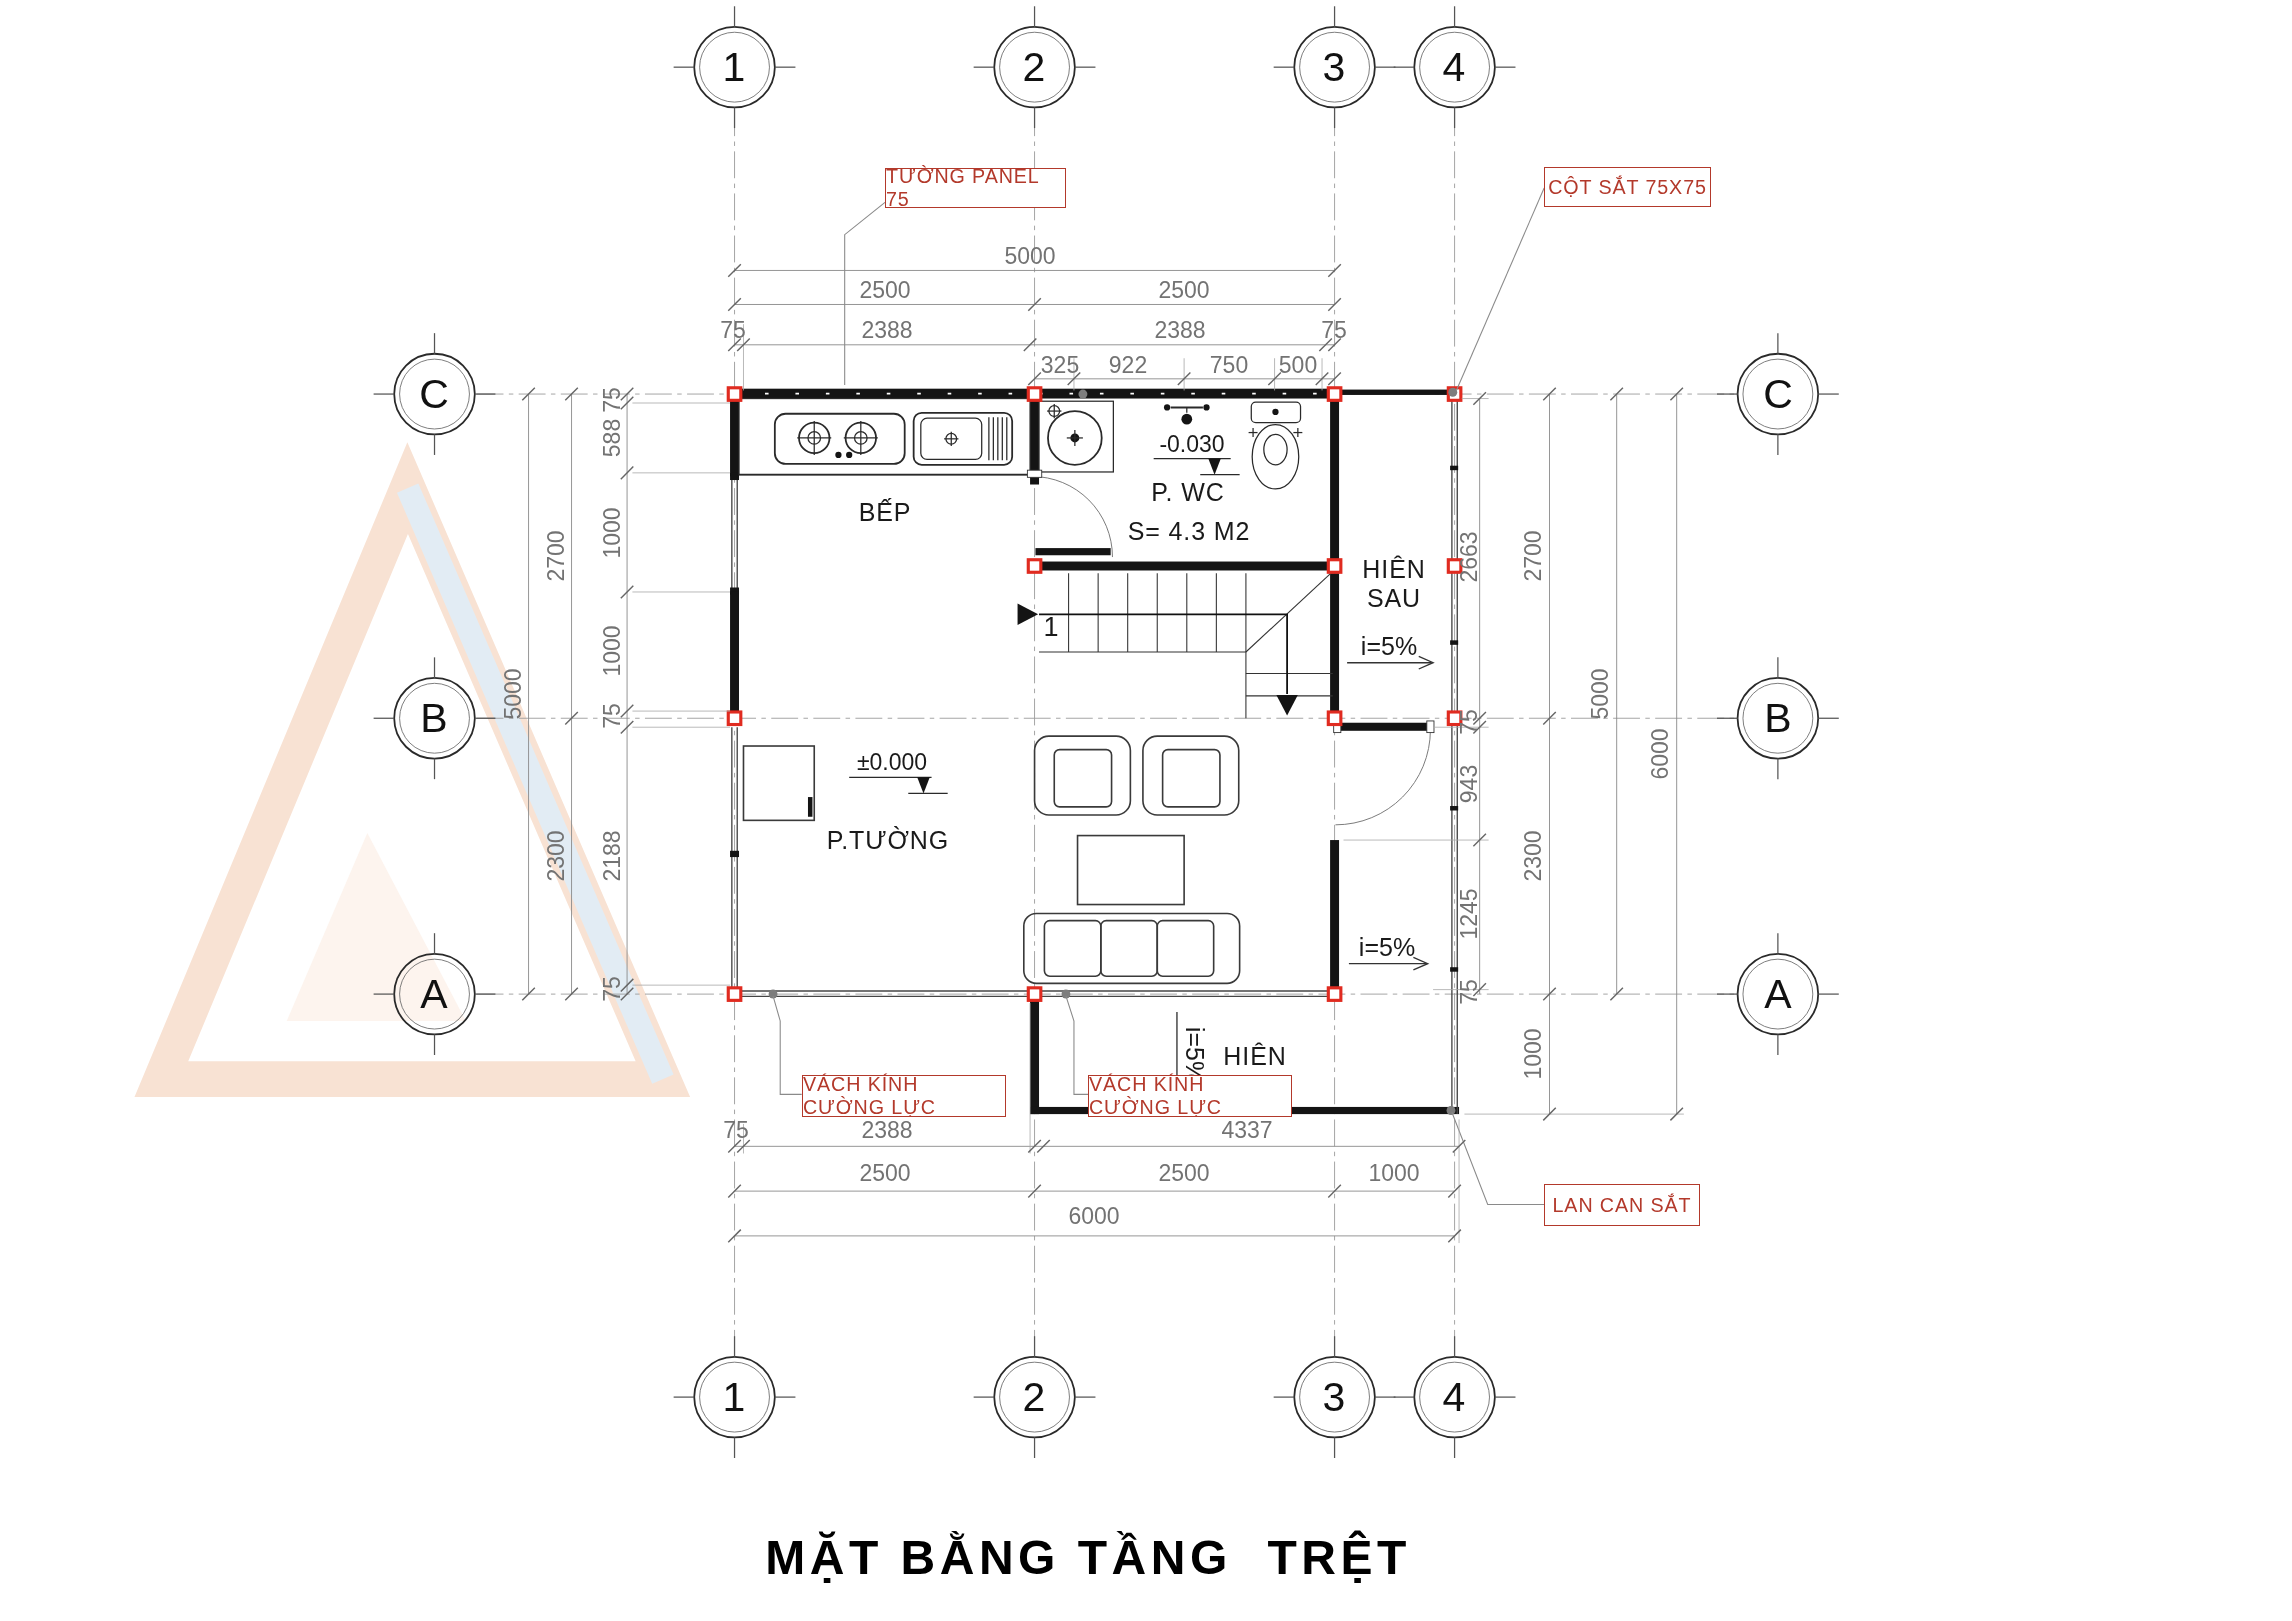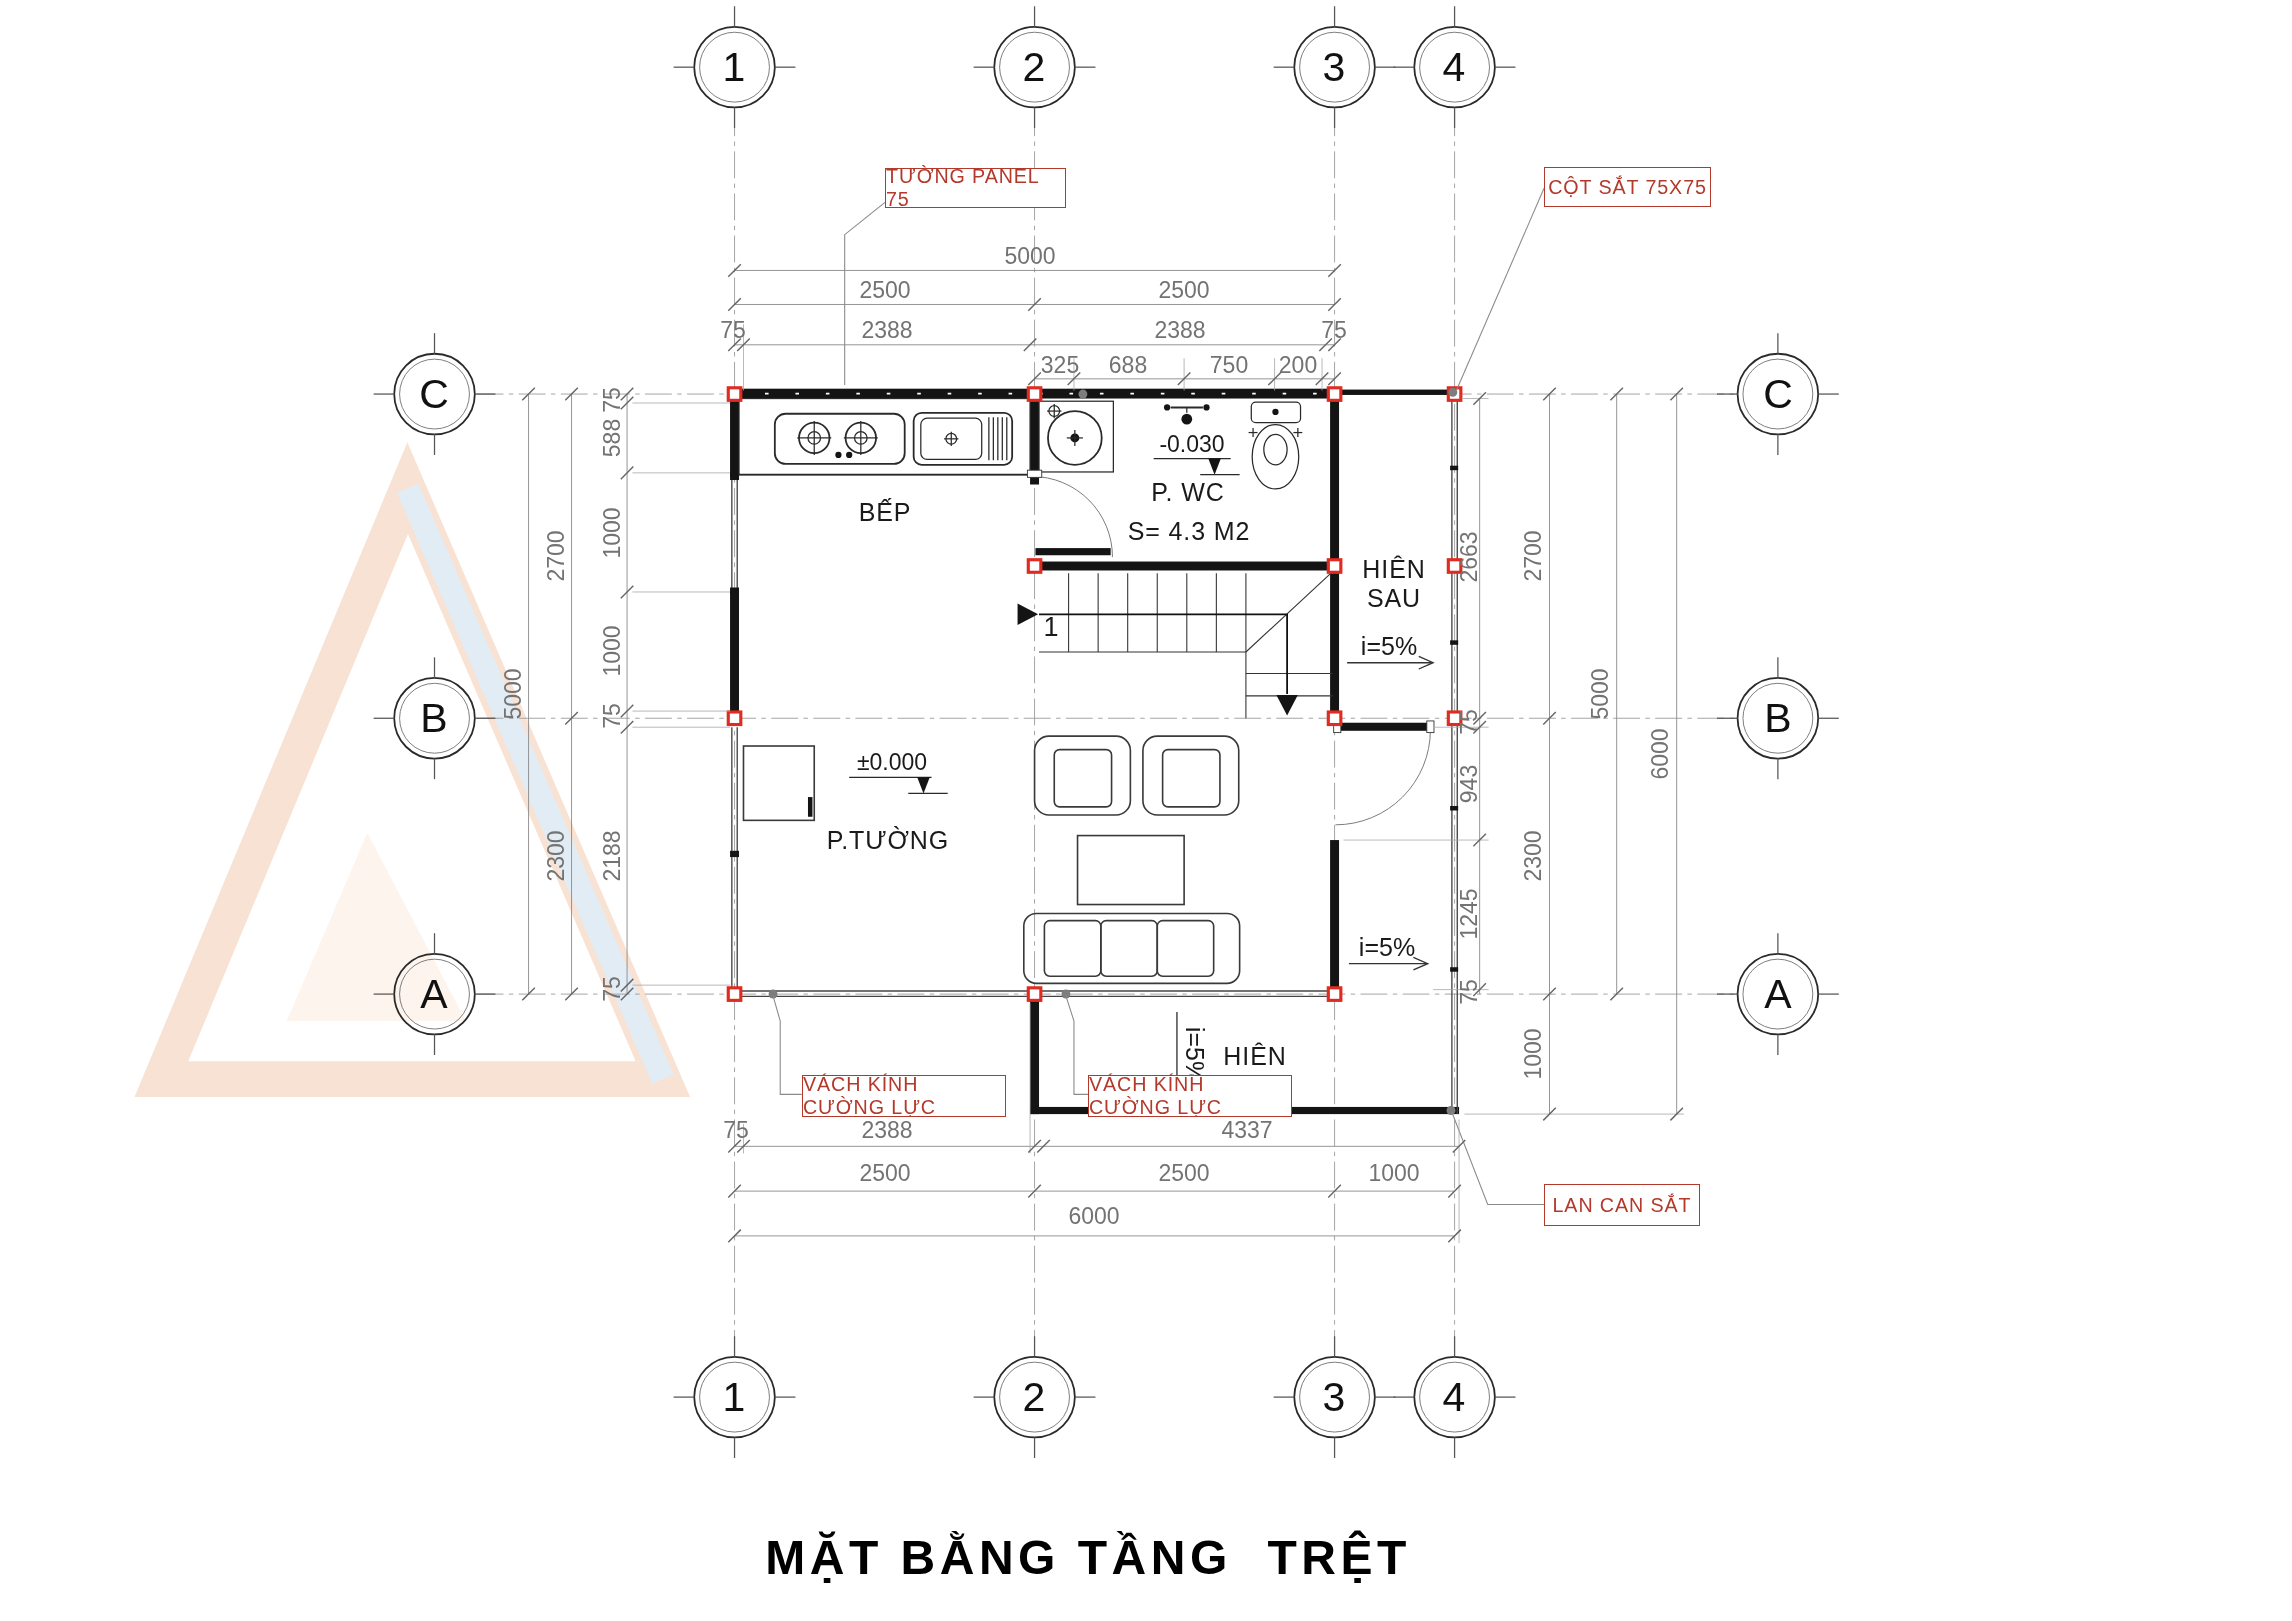--- a/index.html
+++ b/index.html
@@ -497,23 +497,23 @@
   <span class="t gridlabel" style="left:1778px;top:994px">A</span>
 
   <span class="t dim" style="left:1030px;top:256px">5000</span>
   <span class="t dim" style="left:885px;top:290px">2500</span>
   <span class="t dim" style="left:1184px;top:290px">2500</span>
   <span class="t dim" style="left:733px;top:330px">75</span>
   <span class="t dim" style="left:887px;top:330px">2388</span>
   <span class="t dim" style="left:1180px;top:330px">2388</span>
   <span class="t dim" style="left:1334px;top:330px">75</span>
   <span class="t dim" style="left:1060px;top:365px">325</span>
-  <span class="t dim" style="left:1128px;top:365px">688</span>
+  <span class="t dim" style="left:1128px;top:365px">922</span>
   <span class="t dim" style="left:1229px;top:365px">750</span>
-  <span class="t dim" style="left:1298px;top:365px">200</span>
+  <span class="t dim" style="left:1298px;top:365px">500</span>
 
   <span class="t dim dimv" style="left:513px;top:694px">5000</span>
   <span class="t dim dimv" style="left:556px;top:556px">2700</span>
   <span class="t dim dimv" style="left:556px;top:856px">2300</span>
   <span class="t dim dimv" style="left:612px;top:400px">75</span>
   <span class="t dim dimv" style="left:612px;top:438px">588</span>
   <span class="t dim dimv" style="left:612px;top:533px">1000</span>
   <span class="t dim dimv" style="left:612px;top:651px">1000</span>
   <span class="t dim dimv" style="left:612px;top:716px">75</span>
   <span class="t dim dimv" style="left:612px;top:856px">2188</span>

